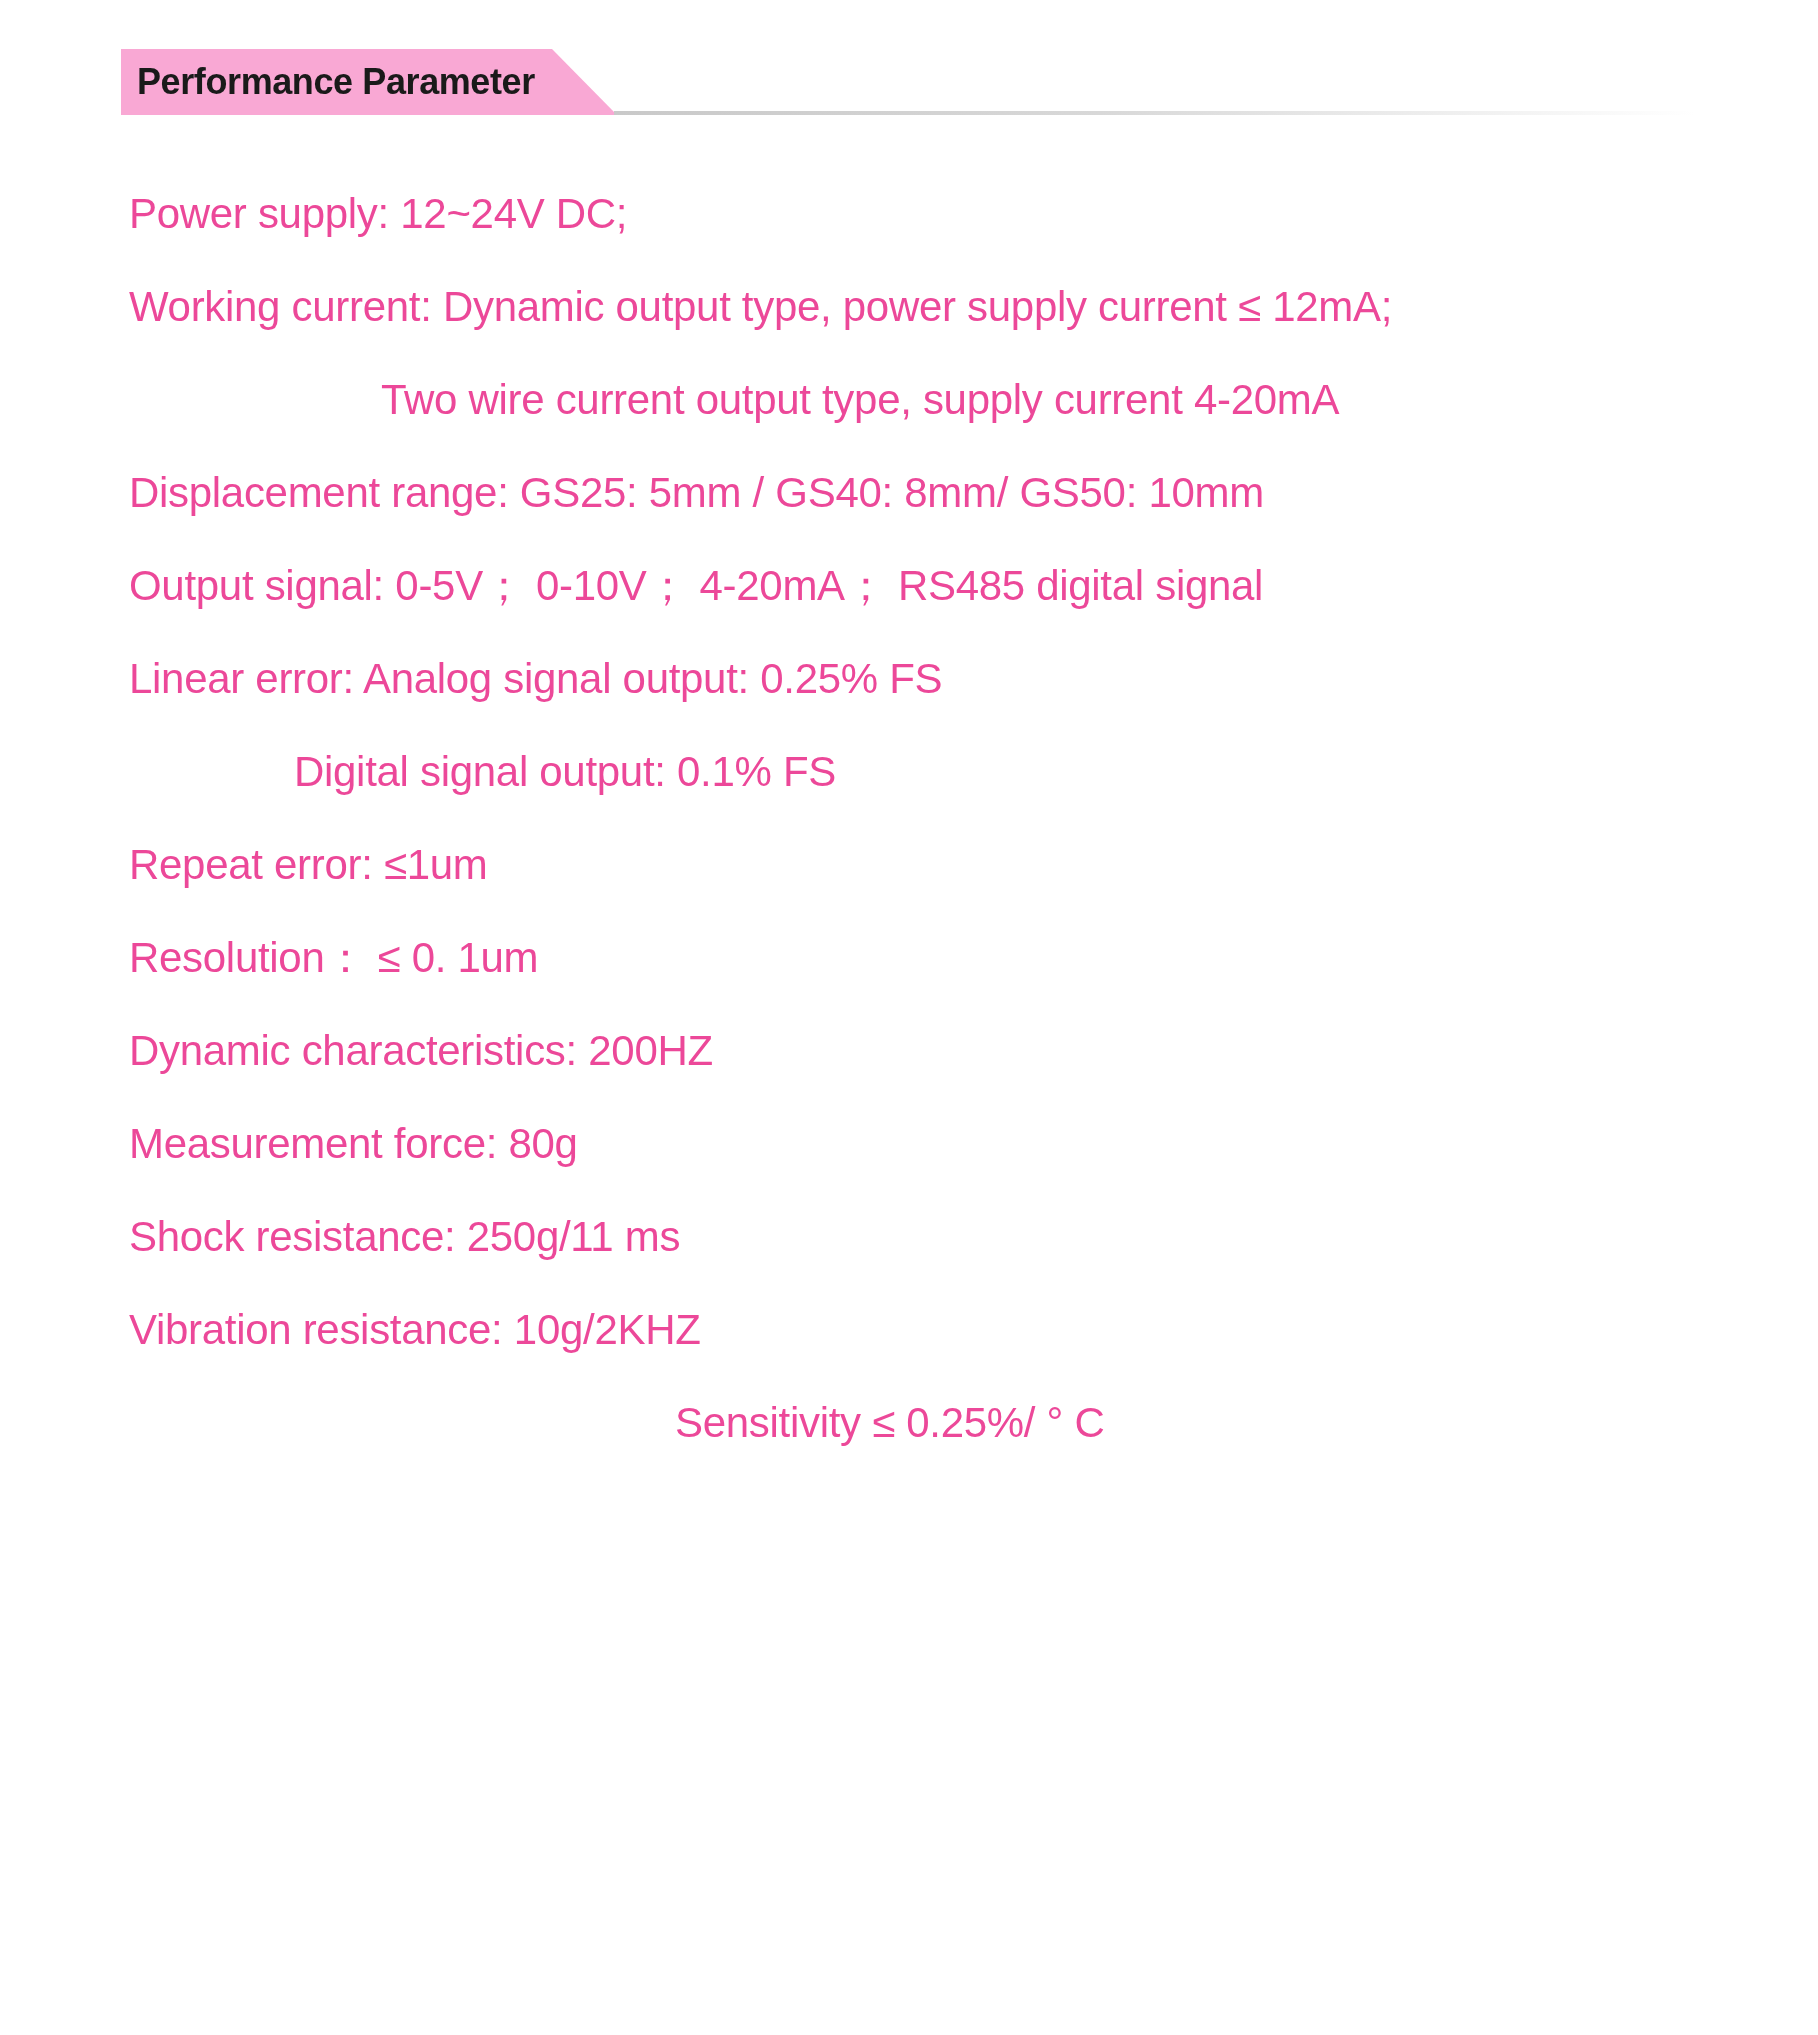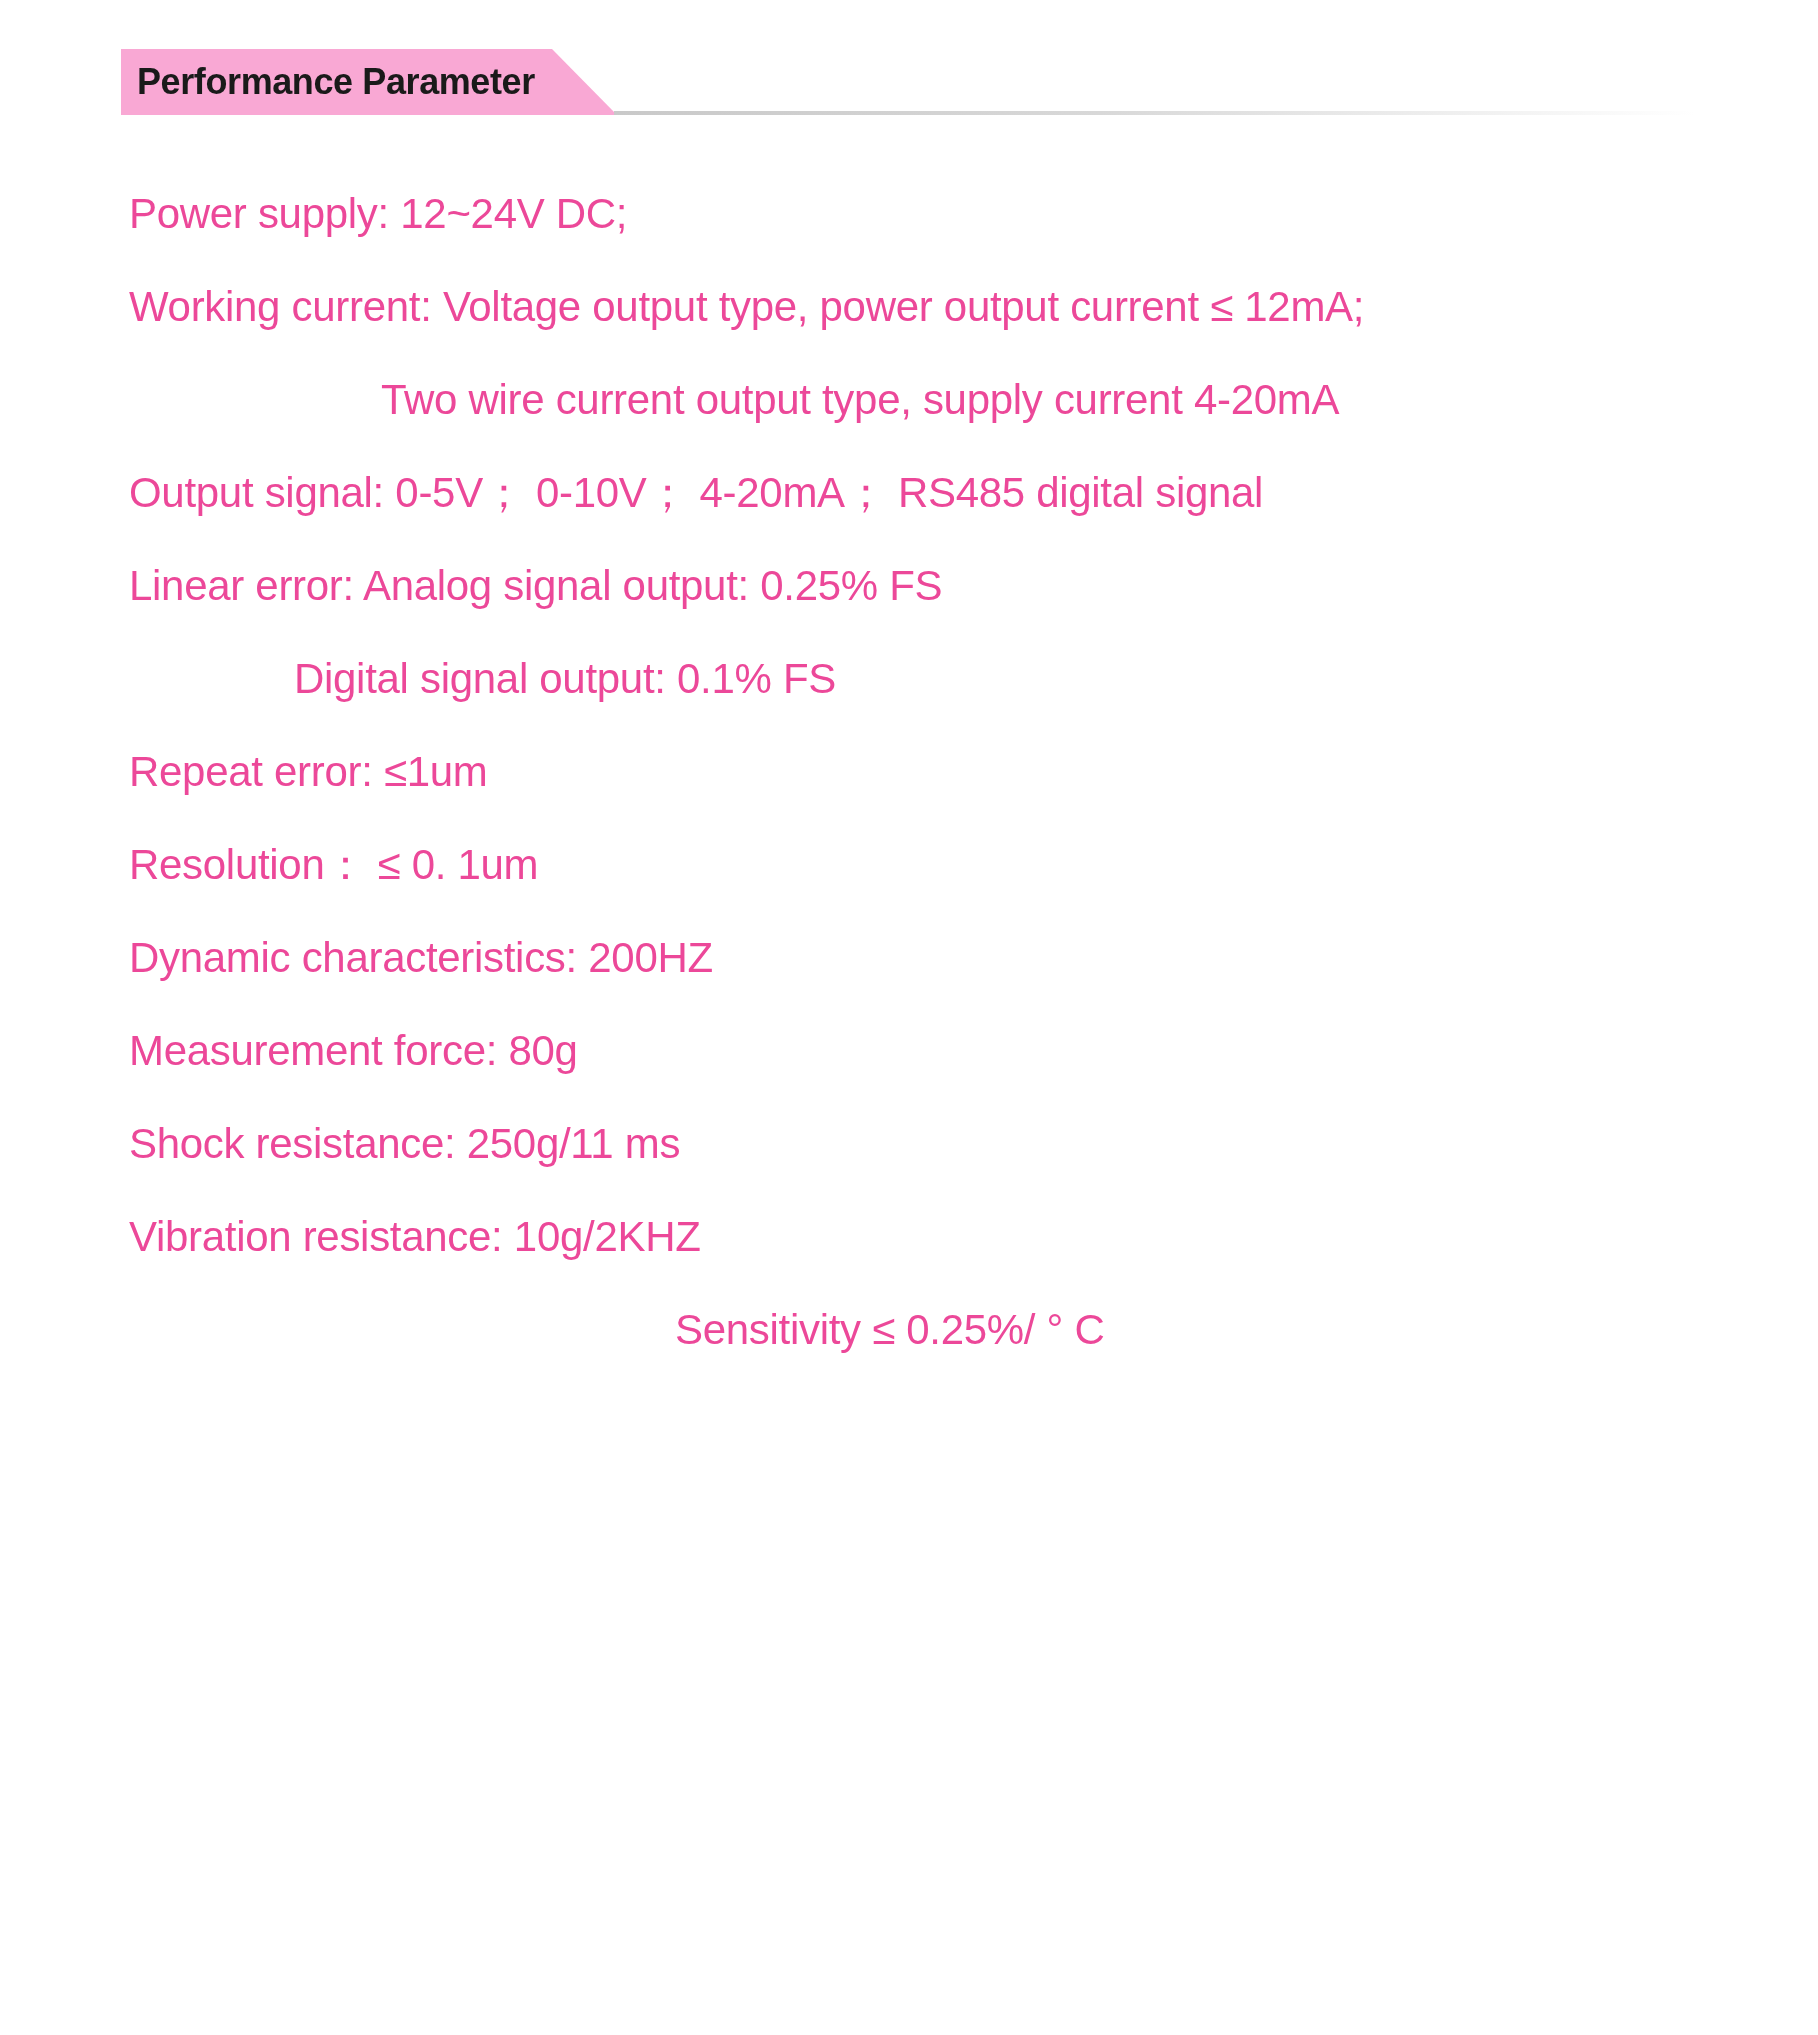--- a/index.html
+++ b/index.html
@@ -97,22 +97,23 @@
 
   <div class="header">
     <div class="header-tab">
       <span class="header-tab-label">Performance Parameter</span>
     </div>
     <div class="header-rule"></div>
   </div>
 
   <div class="spec-list">
       <div class="spec-row"><span class="spec-text">Power supply:  12~24V DC;</span></div>
-      <div class="spec-row"><span class="spec-text">Working current: Voltage output type, power output current ≤ 12mA;</span></div>
+      <div class="spec-row"><span class="spec-text">Working current: Dynamic output type, power supply current ≤ 12mA;</span></div>
       <div class="spec-row indent-1"><span class="spec-text">Two wire current output type, supply current 4-20mA</span></div>
+      <div class="spec-row"><span class="spec-text">Displacement range: GS25: 5mm / GS40: 8mm/ GS50: 10mm</span></div>
       <div class="spec-row"><span class="spec-text">Output signal:  0-5V；  0-10V；  4-20mA；  RS485 digital signal</span></div>
       <div class="spec-row"><span class="spec-text">Linear error:  Analog signal output: 0.25% FS</span></div>
       <div class="spec-row indent-2"><span class="spec-text">Digital signal output: 0.1% FS</span></div>
       <div class="spec-row"><span class="spec-text">Repeat error:  ≤1um</span></div>
       <div class="spec-row"><span class="spec-text">Resolution：  ≤ 0. 1um</span></div>
       <div class="spec-row"><span class="spec-text">Dynamic characteristics: 200HZ</span></div>
       <div class="spec-row"><span class="spec-text">Measurement force:  80g</span></div>
       <div class="spec-row"><span class="spec-text">Shock resistance: 250g/11 ms</span></div>
       <div class="spec-row"><span class="spec-text">Vibration resistance:  10g/2KHZ</span></div>
       <div class="spec-row indent-3"><span class="spec-text">Sensitivity ≤ 0.25%/ ° C</span></div>

